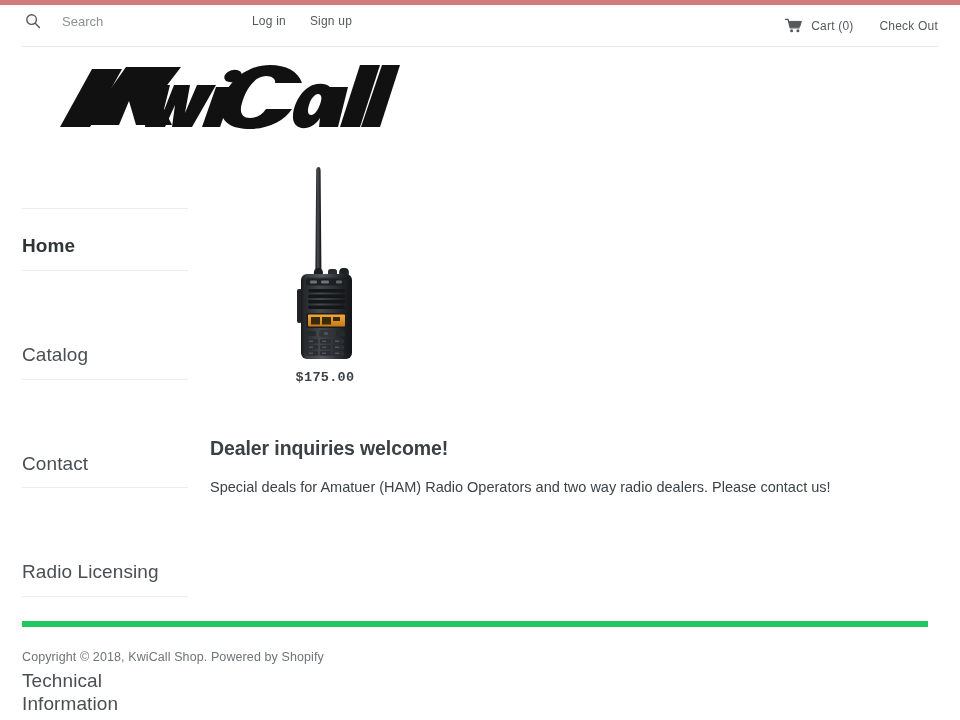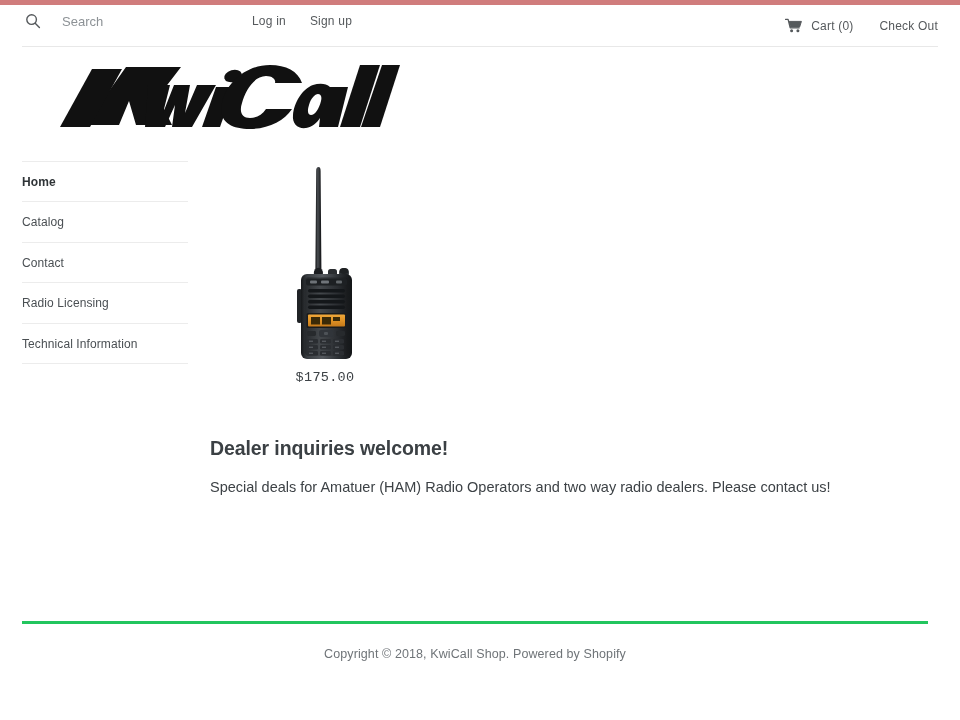--- a/index.html
+++ b/index.html
@@ -126,28 +126,29 @@
 
   #sidebar {
     position: absolute;
     left: 0;
     top: 0;
     width: 166px;
   }
 
   .nav-item {
     display: block;
-    font-size: 12px;
+    font-size: 19px;
     color: #4a4f53;
     text-decoration: none;
-    padding: 13px 2px 12px 0;
+    padding: 26px 2px 12px 0;
     border-bottom: 1px solid #ececec;
     letter-spacing: 0.1px;
     cursor: pointer;
     line-height: 1.2;
+    margin-top: 47px;
   }
   .nav-item:first-child { border-top: 1px solid #ececec; }
   .nav-item.active { font-weight: bold; color: #2f3437; }
 
   #content {
     margin-left: 188px;
     padding-top: 0;
   }
 
   .section-heading {
@@ -183,43 +184,42 @@
     margin-top: 11px;
     font-size: 14px;
     line-height: 1.5;
     color: #3d4246;
   }
 
   #product-price {
     margin-top: 4px;
     font-family: "Liberation Mono", "DejaVu Sans Mono", monospace;
     font-size: 13.5px;
-    font-weight: normal;
+    font-weight: bold;
     color: #3d4246;
     letter-spacing: 0.3px;
   }
 
   
   #dealer-heading { margin-top: 52px; }
 
   #dealer-text {
     margin-top: 17px;
     font-size: 14.5px;
     color: #3d4246;
     line-height: 1.5;
   }
 
   
   #footer {
     position: absolute;
     left: 22px;
     right: 32px;
     top: 621px;
-    border-top: 3px solid #22c55e;
-    text-align: center;
+    border-top: 6px solid #22c55e;
   }
 
   #copyright {
     margin-top: 23px;
     font-size: 12.5px;
     color: #6f7478;
     letter-spacing: 0.1px;
   }
 </style>
 </head>

